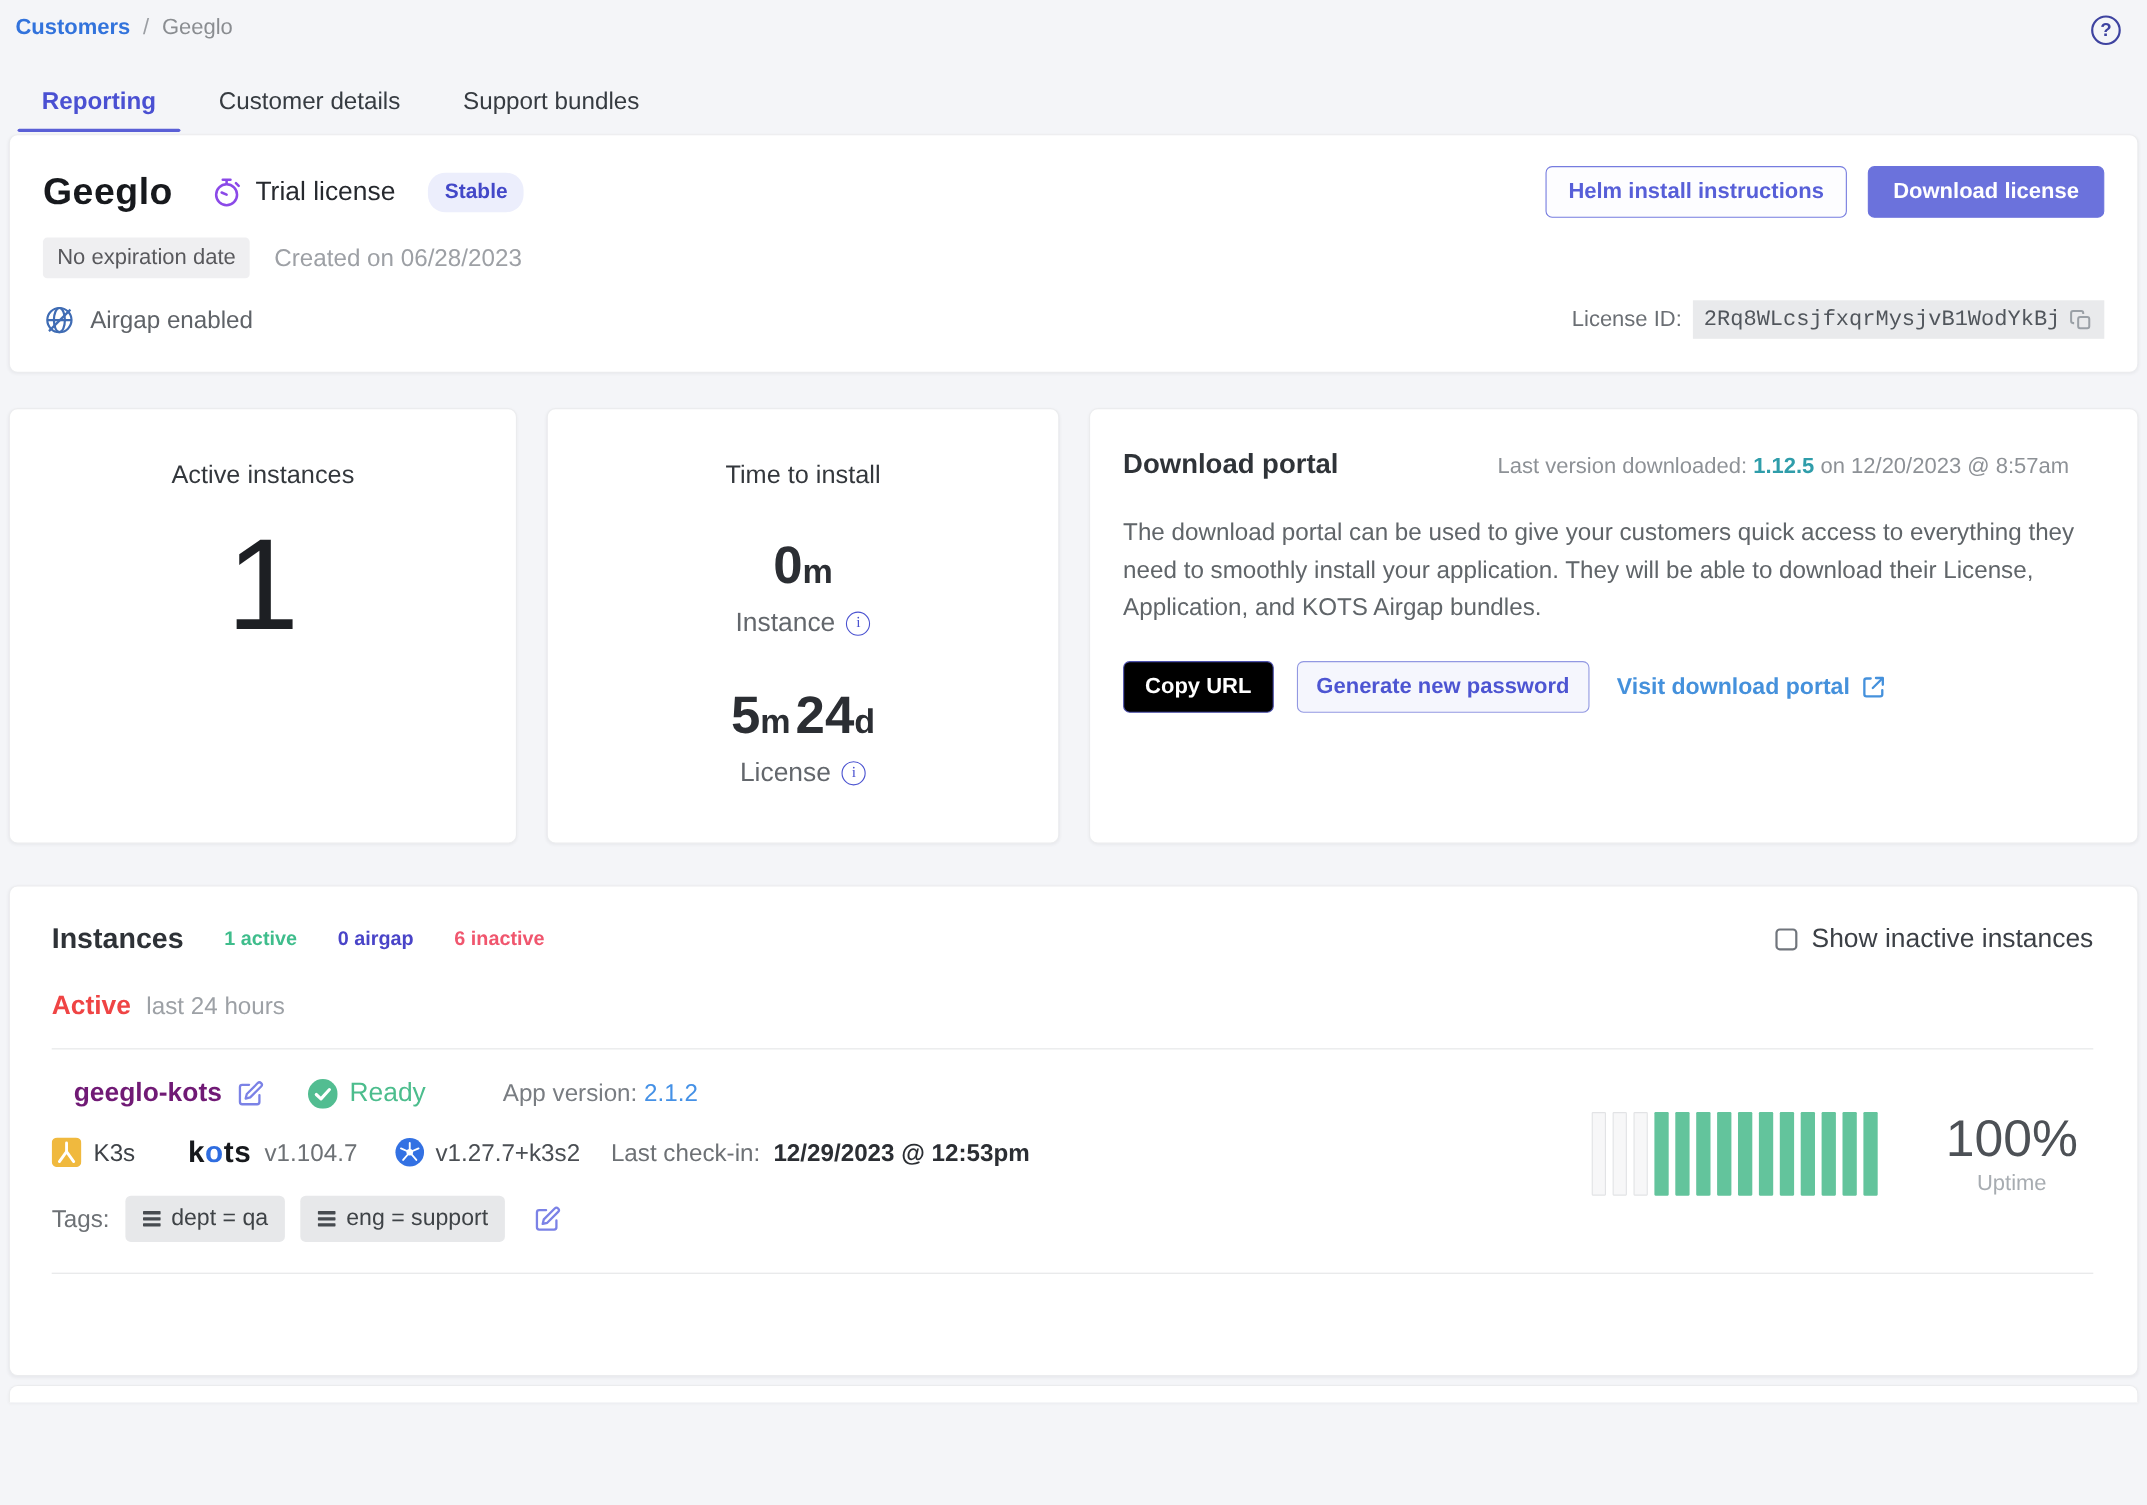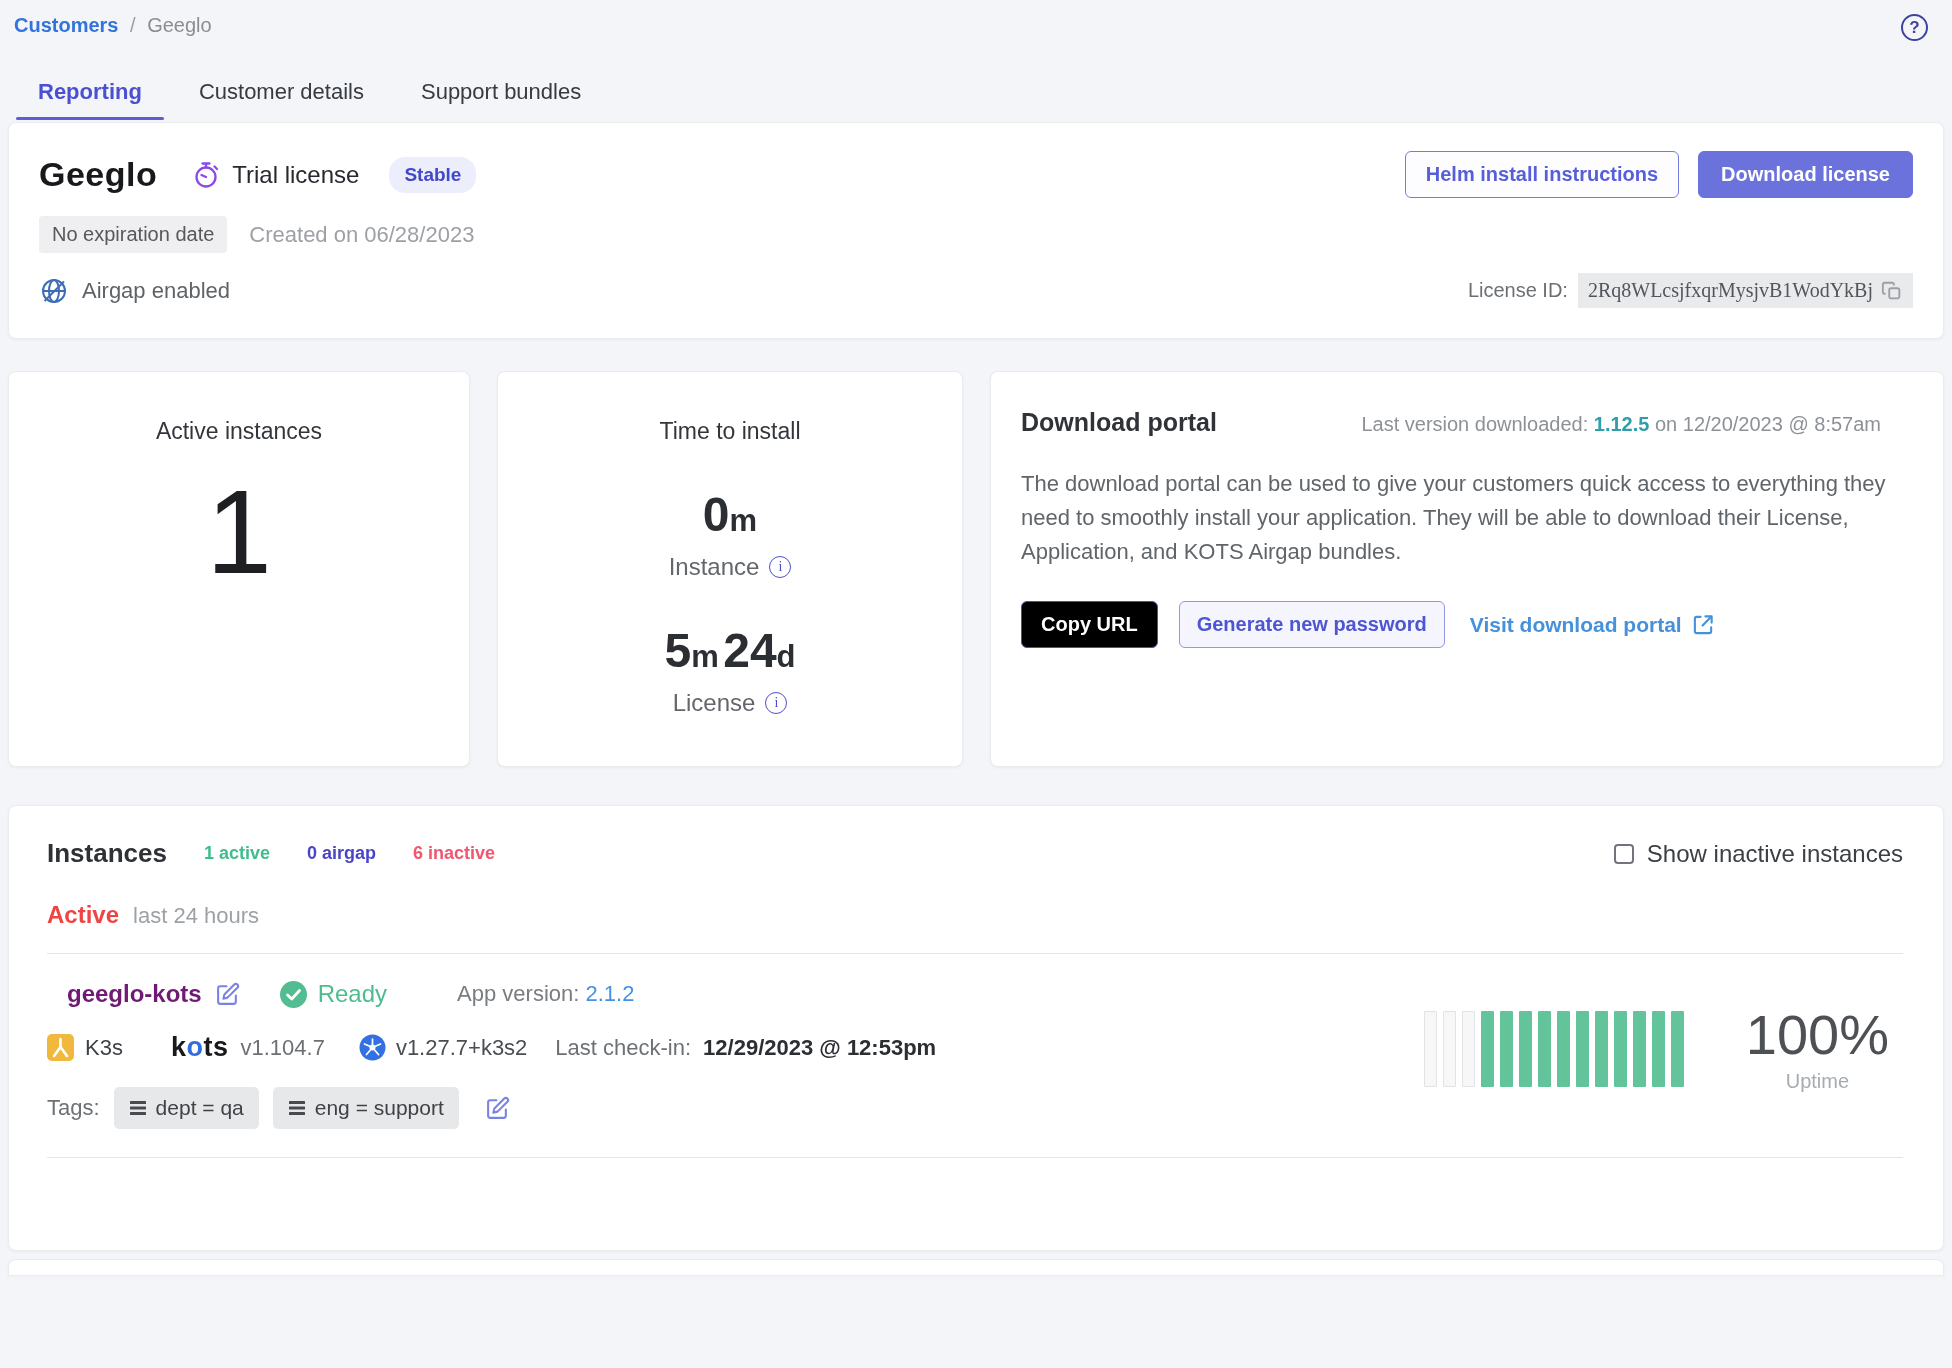--- a/index.html
+++ b/index.html
@@ -57,21 +57,21 @@
   }
   .lc-row2 { display: flex; align-items: center; margin-top: 18px; gap: 22px; }
   .badge-gray { background: #efeff1; color: #58585c; font-size: 20px; padding: 7px 13px; border-radius: 4px; }
   .created-text { color: #9da0a5; font-size: 22px; }
   .lc-row3 { display: flex; align-items: center; margin-top: 20px; text-align: center; }
   .airgap { display: flex; align-items: center; gap: 13px; font-size: 22px; color: #5f6368; }
   .license-id-wrap { margin-left: auto; display: flex; align-items: center; gap: 10px; }
   .license-id-label { font-size: 20px; color: #6b6f74; }
   .license-id-chip {
     display: flex; align-items: center; gap: 8px; background: #e9eaec; border-radius: 0;
-    padding: 6px 10px; font-family: Liberation Serif, serif; font-size: 20px; color: #51565c;
+    padding: 6px 10px; font-family: Liberation Mono, monospace; font-size: 20px; color: #51565c;
   }
   .copy-btn { cursor: pointer; display: inline-flex; }
 
   
   .metrics-row { display: flex; gap: 27px; margin-top: 32px; }
   .metric-card { height: 396px; text-align: center; padding-top: 46px; }
   .metric-card.m1 { width: 462px; }
   .metric-card.m2 { width: 466px; }
   .metric-title { font-size: 23px; color: #33373c; }
   .big-one { font-size: 118px; font-weight: 400; color: #1d1f23; margin-top: 28px; line-height: 1; }
@@ -133,21 +133,21 @@
     padding: 9px 15px; font-size: 21px; color: #3f4347; margin-left: 14px;
   }
   .tag-badge:first-of-type { margin-left: 20px; }
   .tags-edit { margin-left: 26px; }
 
   .uptime-wrap { margin-left: auto; display: flex; align-items: center; padding-top: 6px; }
   .uptime-bars { display: flex; align-items: flex-end; gap: 6px; height: 76px; }
   .ubar { width: 13px; height: 76px; background: #63c49c; border-radius: 1px; }
   .ubar.empty { background: #f7f7f8; border: 1px solid #e2e3e5; }
   .uptime-num { margin-left: 62px; margin-right: 14px; text-align: center; }
-  .uptime-value { font-size: 56px; color: #4d5156; line-height: 1.1; }
+  .uptime-value { font-size: 47px; color: #4d5156; line-height: 1.1; }
   .uptime-label { font-size: 20px; color: #a7acb1; margin-top: 4px; }
 
   .next-card-strip {
     margin-top: 8px; height: 16px; background: #fff; border: 1px solid #ebecee; border-bottom: none;
     border-radius: 8px 8px 0 0; box-shadow: 0 1px 3px rgba(26,29,33,0.05);
   }
   svg { display: block; }
 </style>
 </head>
 <body>

